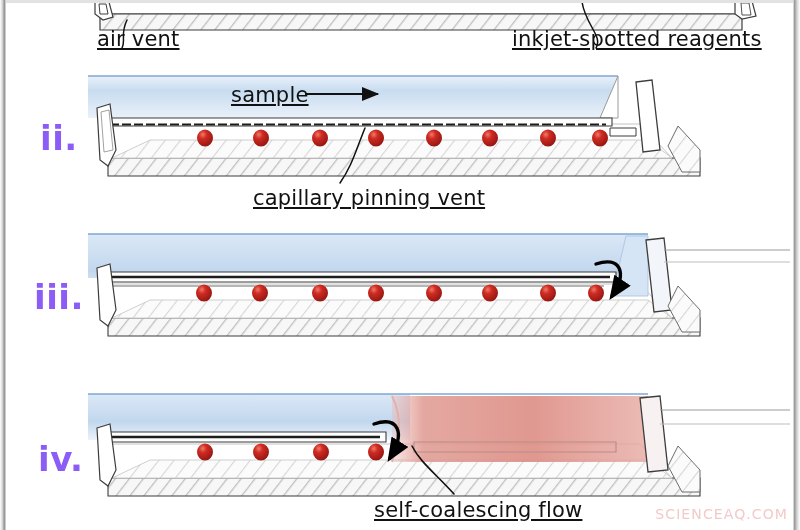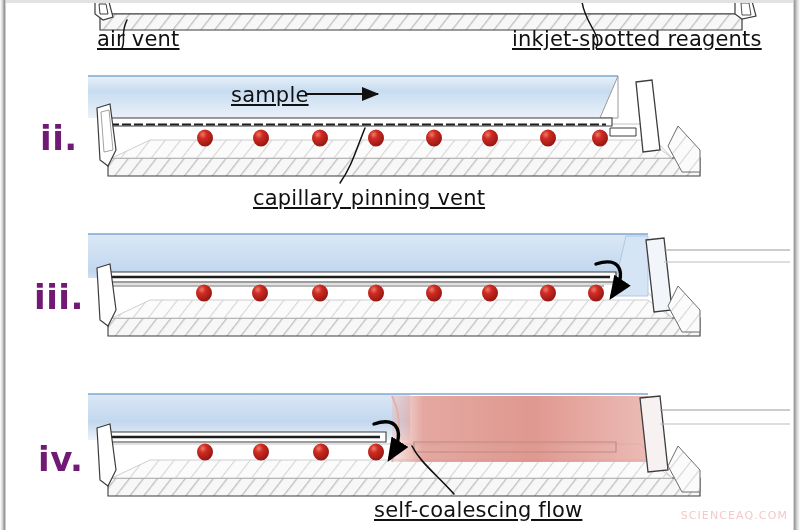--- a/index.html
+++ b/index.html
@@ -50,34 +50,34 @@
     color: #111111;
     font-family: "DejaVu Sans", sans-serif;
     font-size: 21px;
     font-weight: 400;
     letter-spacing: 0.2px;
     white-space: nowrap;
     text-decoration: underline;
   }
   .roman {
     position: absolute;
-    color: #701a75;
+    color: #8b5cf6;
     font-family: "DejaVu Sans", sans-serif;
     font-size: 34px;
     font-weight: 700;
     letter-spacing: 0.5px;
     white-space: nowrap;
   }
   .watermark {
     position: absolute;
     right: 12px;
     bottom: 8px;
     color: #f3c9c9;
     font-family: "DejaVu Sans", sans-serif;
-    font-size: 11px;
+    font-size: 14px;
     letter-spacing: 1.1px;
     white-space: nowrap;
     user-select: none;
   }
 </style>
 </head>
 <body>
 
 <div id="figure">
 

